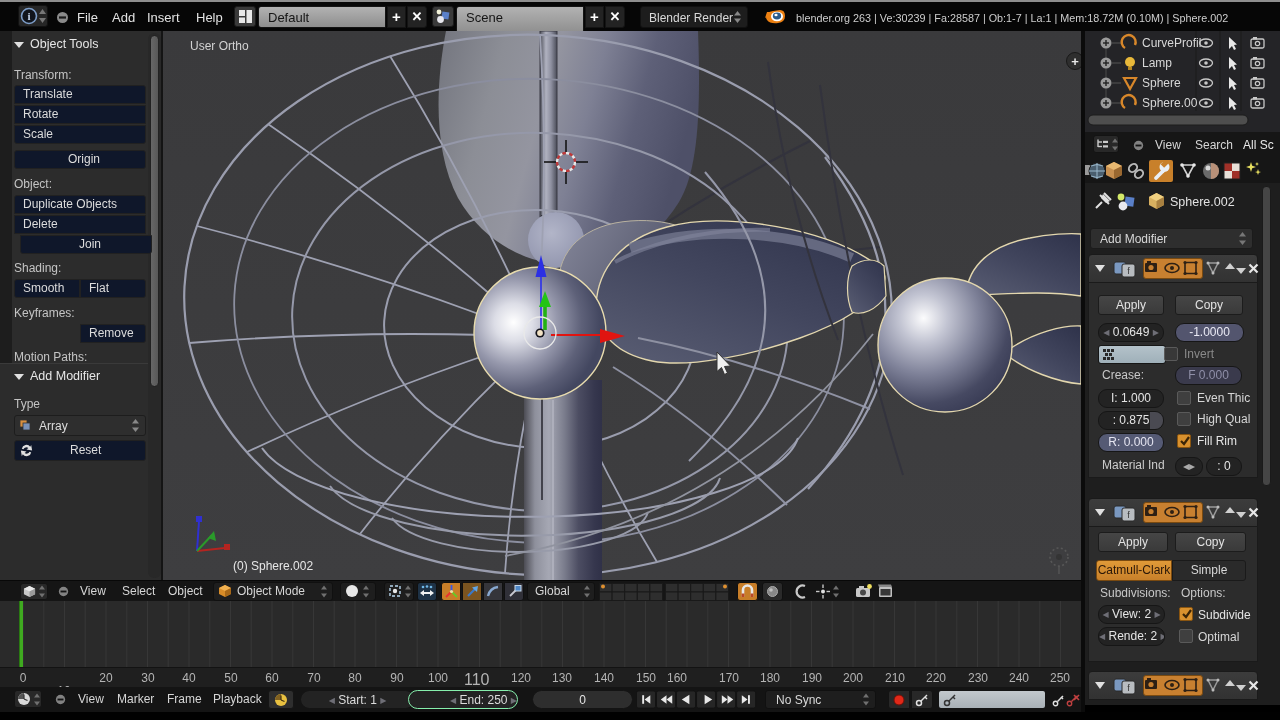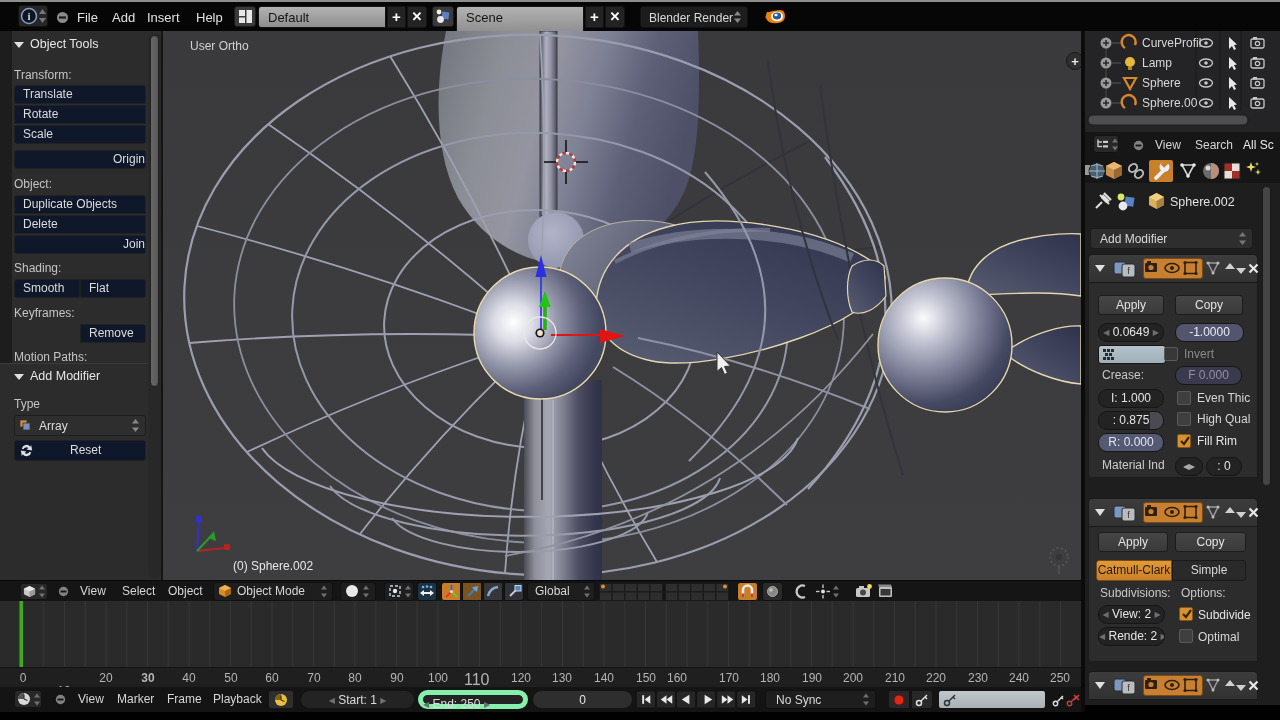--- a/index.html
+++ b/index.html
@@ -62,39 +62,40 @@
         <polygon points="4.5,13 8,8.5 1,8.5" fill="#888"></polygon>
     </svg>
 
     <svg class="abs" style="left:764px;top:5px;" width="22" height="20" viewBox="0 0 22 20">
       <path d="M2,11 Q2,5 9,4 L16,3 Q21,3 21,9 Q21,15 14,16 Q6,17 3,13 Z" fill="#ec8012"></path>
       <ellipse cx="13" cy="9.5" rx="6" ry="4.8" fill="#fff"></ellipse>
       <ellipse cx="13" cy="9" rx="4.2" ry="3.4" fill="#2a5a8a"></ellipse>
       <ellipse cx="12" cy="8" rx="1.6" ry="1.2" fill="#fff"></ellipse>
       <path d="M1,11 Q5,9 8,5 L3,5 Z" fill="#ec8012"></path>
     </svg>
+    <div class="abs txt" style="left:796px;top:10px;font-size:10.8px;color:#cecece;">blender.org 263 | Ve:30239 | Fa:28587 | Ob:1-7 | La:1 | Mem:18.72M (0.10M) | Sphere.002</div>
   </div>
 
   <div id="toolshelf" class="abs" style="left:0;top:31px;width:163px;height:549px;background:#2c2c2c;">
     <div class="abs" style="left:0;top:0;width:12px;height:549px;background:#1d1d1d;"></div>
 
     <div class="abs" style="left:148px;top:2px;width:13px;height:545px;background:#282828;border-radius:6px;"></div>
     <div class="abs" style="left:150px;top:4px;width:9px;height:352px;background:linear-gradient(90deg,#676767,#585858);border-radius:5px;border:1px solid #222;"></div>
 
     <div class="abs" style="left:14px;top:6px;color:#e6e6e6;font-size:12.5px;">
       <span style="display:inline-block;width:0;height:0;border-left:5px solid transparent;border-right:5px solid transparent;border-top:6px solid #e0e0e0;margin-right:6px;"></span>Object Tools</div>
     <div class="abs lbl" style="left:14px;top:37px;">Transform:</div>
     <div class="abs btn" style="left:14px;top:54px;width:132px;height:19px;line-height:17px;text-align:left;padding-left:8px;border-radius:3px 3px 0 0;">Translate</div>
     <div class="abs btn" style="left:14px;top:74px;width:132px;height:19px;line-height:17px;text-align:left;padding-left:8px;border-radius:0;">Rotate</div>
     <div class="abs btn" style="left:14px;top:94px;width:132px;height:19px;line-height:17px;text-align:left;padding-left:8px;border-radius:0 0 3px 3px;">Scale</div>
-    <div class="abs btn" style="left:14px;top:119px;width:132px;height:19px;line-height:17px;text-align:right;padding-left:8px;">Origin</div>
+    <div class="abs btn" style="left:14px;top:119px;width:132px;height:19px;line-height:17px;text-align:center;padding-left:8px;">Origin</div>
     <div class="abs lbl" style="left:14px;top:146px;">Object:</div>
     <div class="abs btn" style="left:14px;top:164px;width:132px;height:19px;line-height:17px;text-align:left;padding-left:8px;border-radius:3px 3px 0 0;">Duplicate Objects</div>
     <div class="abs btn" style="left:14px;top:184px;width:132px;height:19px;line-height:17px;text-align:left;padding-left:8px;border-radius:0;">Delete</div>
-    <div class="abs btn" style="left:14px;top:204px;width:132px;height:19px;line-height:17px;text-align:right;padding-left:8px;border-radius:0 0 3px 3px;">Join</div>
+    <div class="abs btn" style="left:20px;top:204px;width:132px;height:19px;line-height:17px;text-align:center;padding-left:8px;border-radius:0 0 3px 3px;">Join</div>
     <div class="abs lbl" style="left:14px;top:230px;">Shading:</div>
     <div class="abs btn" style="left:14px;top:248px;width:66px;height:19px;line-height:17px;text-align:left;padding-left:8px;border-radius:3px 0 0 3px;">Smooth</div>
     <div class="abs btn" style="left:80px;top:248px;width:66px;height:19px;line-height:17px;text-align:left;padding-left:8px;border-radius:0 3px 3px 0;">Flat</div>
     <div class="abs lbl" style="left:14px;top:275px;">Keyframes:</div>
     <div class="abs btn" style="left:14px;top:293px;width:66px;height:19px;line-height:17px;text-align:left;padding-left:8px;border-radius:3px 0 0 3px;margin-top:48px;">Insert</div>
     <div class="abs btn" style="left:80px;top:293px;width:66px;height:19px;line-height:17px;text-align:left;padding-left:8px;border-radius:0 3px 3px 0;">Remove</div>
     <div class="abs lbl" style="left:14px;top:319px;">Motion Paths:</div>
 
     <div class="abs" style="left:0;top:332px;width:148px;height:217px;background:#2c2c2c;border-top:1px solid #3a3a3a;"></div>
     <div class="abs" style="left:14px;top:338px;color:#e6e6e6;font-size:12.5px;">
@@ -484,21 +485,21 @@
           <line x1="1039.8" y1="0" x2="1039.8" y2="66"></line>
           <line x1="1060.5" y1="0" x2="1060.5" y2="66"></line>
         </g>
     </svg>
   </div>
 
   <div id="tlnums" class="abs" style="left:0;top:667px;width:1081px;height:20px;background:#1f1f1f;border-top:1px solid #131313;">
     <div class="abs" style="left:3px;top:3px;width:40px;text-align:center;color:#b4b4b4;font-size:12px;">0</div>
     <div class="abs" style="left:44px;top:3px;width:40px;text-align:center;color:#b4b4b4;font-size:12px;margin-top:13px;">10</div>
     <div class="abs" style="left:86px;top:3px;width:40px;text-align:center;color:#b4b4b4;font-size:12px;">20</div>
-    <div class="abs" style="left:128px;top:3px;width:40px;text-align:center;color:#b4b4b4;font-size:12px;font-weight:bold;">30</div>
+    <div class="abs" style="left:128px;top:3px;width:40px;text-align:center;color:#b4b4b4;font-size:12px;">30</div>
     <div class="abs" style="left:169px;top:3px;width:40px;text-align:center;color:#b4b4b4;font-size:12px;">40</div>
     <div class="abs" style="left:211px;top:3px;width:40px;text-align:center;color:#b4b4b4;font-size:12px;">50</div>
     <div class="abs" style="left:252px;top:3px;width:40px;text-align:center;color:#b4b4b4;font-size:12px;">60</div>
     <div class="abs" style="left:294px;top:3px;width:40px;text-align:center;color:#b4b4b4;font-size:12px;">70</div>
     <div class="abs" style="left:335px;top:3px;width:40px;text-align:center;color:#b4b4b4;font-size:12px;">80</div>
     <div class="abs" style="left:377px;top:3px;width:40px;text-align:center;color:#b4b4b4;font-size:12px;">90</div>
     <div class="abs" style="left:418px;top:3px;width:40px;text-align:center;color:#b4b4b4;font-size:12px;">100</div>
     <div class="abs" style="left:464px;top:3px;width:40px;text-align:left;color:#b4b4b4;font-size:16px;">110</div>
     <div class="abs" style="left:501px;top:3px;width:40px;text-align:center;color:#b4b4b4;font-size:12px;">120</div>
     <div class="abs" style="left:542px;top:3px;width:40px;text-align:center;color:#b4b4b4;font-size:12px;">130</div>
@@ -539,21 +540,21 @@
     <div class="abs txt" style="left:213px;top:5px;">Playback</div>
 
     <div class="abs" style="left:268px;top:3px;width:26px;height:19px;background:#2e2e2e;border:1px solid #151515;border-radius:3px;"></div>
     <svg class="abs" style="left:274px;top:6px;" width="14" height="14" viewBox="0 0 14 14">
       <circle cx="7" cy="7" r="6" fill="#e8c040"></circle>
         <path d="M7,7 L7,1 A6,6 0 0 0 1,7 Z" fill="#806020"></path>
       <line x1="7" y1="7" x2="7" y2="2.5" stroke="#403010" stroke-width="1.2"></line>
         <line x1="7" y1="7" x2="10.5" y2="8.5" stroke="#403010" stroke-width="1.2"></line>
     </svg>
     <div class="abs" style="left:300px;top:3px;width:115px;height:19px;background:#232323;border:1px solid #141414;border-radius:10px;color:#dcdcdc;font-size:12px;text-align:center;line-height:18px;"><span style="color:#6e6e76;font-size:8px;vertical-align:1px;">◀</span> Start: 1 <span style="color:#6e6e76;font-size:8px;vertical-align:1px;">▶</span></div>
-    <div class="abs" style="left:418px;top:3px;width:110px;height:19px;background:#232323;border:5px solid #86efac;border-radius:10px;color:#dcdcdc;font-size:12px;text-align:left;line-height:18px;"><span style="color:#6e6e76;font-size:8px;vertical-align:1px;">◀</span> End: 250 <span style="color:#6e6e76;font-size:8px;vertical-align:1px;">▶</span></div>
+    <div class="abs" style="left:408px;top:3px;width:110px;height:19px;background:#232323;border:1px solid #86efac;border-radius:10px;color:#dcdcdc;font-size:12px;text-align:right;line-height:18px;"><span style="color:#6e6e76;font-size:8px;vertical-align:1px;">◀</span> End: 250 <span style="color:#6e6e76;font-size:8px;vertical-align:1px;">▶</span></div>
     <div class="abs" style="left:532px;top:3px;width:101px;height:19px;background:#2e2e2e;border:1px solid #141414;border-radius:10px;color:#e4e4e4;font-size:12px;text-align:center;line-height:18px;">0</div>
 
     <svg class="abs" style="left:636px;top:3px;" width="122" height="19" viewBox="0 0 128 19">
       <g fill="#262626" stroke="#131313" stroke-width="1">
         <rect x="0.5" y="0.5" width="20" height="18" rx="2"></rect>
           <rect x="21.5" y="0.5" width="20" height="18" rx="2"></rect>
         <rect x="42.5" y="0.5" width="20" height="18" rx="2"></rect>
           <rect x="63.5" y="0.5" width="20" height="18" rx="2"></rect>
         <rect x="84.5" y="0.5" width="20" height="18" rx="2"></rect>
           <rect x="105.5" y="0.5" width="20" height="18" rx="2"></rect>

